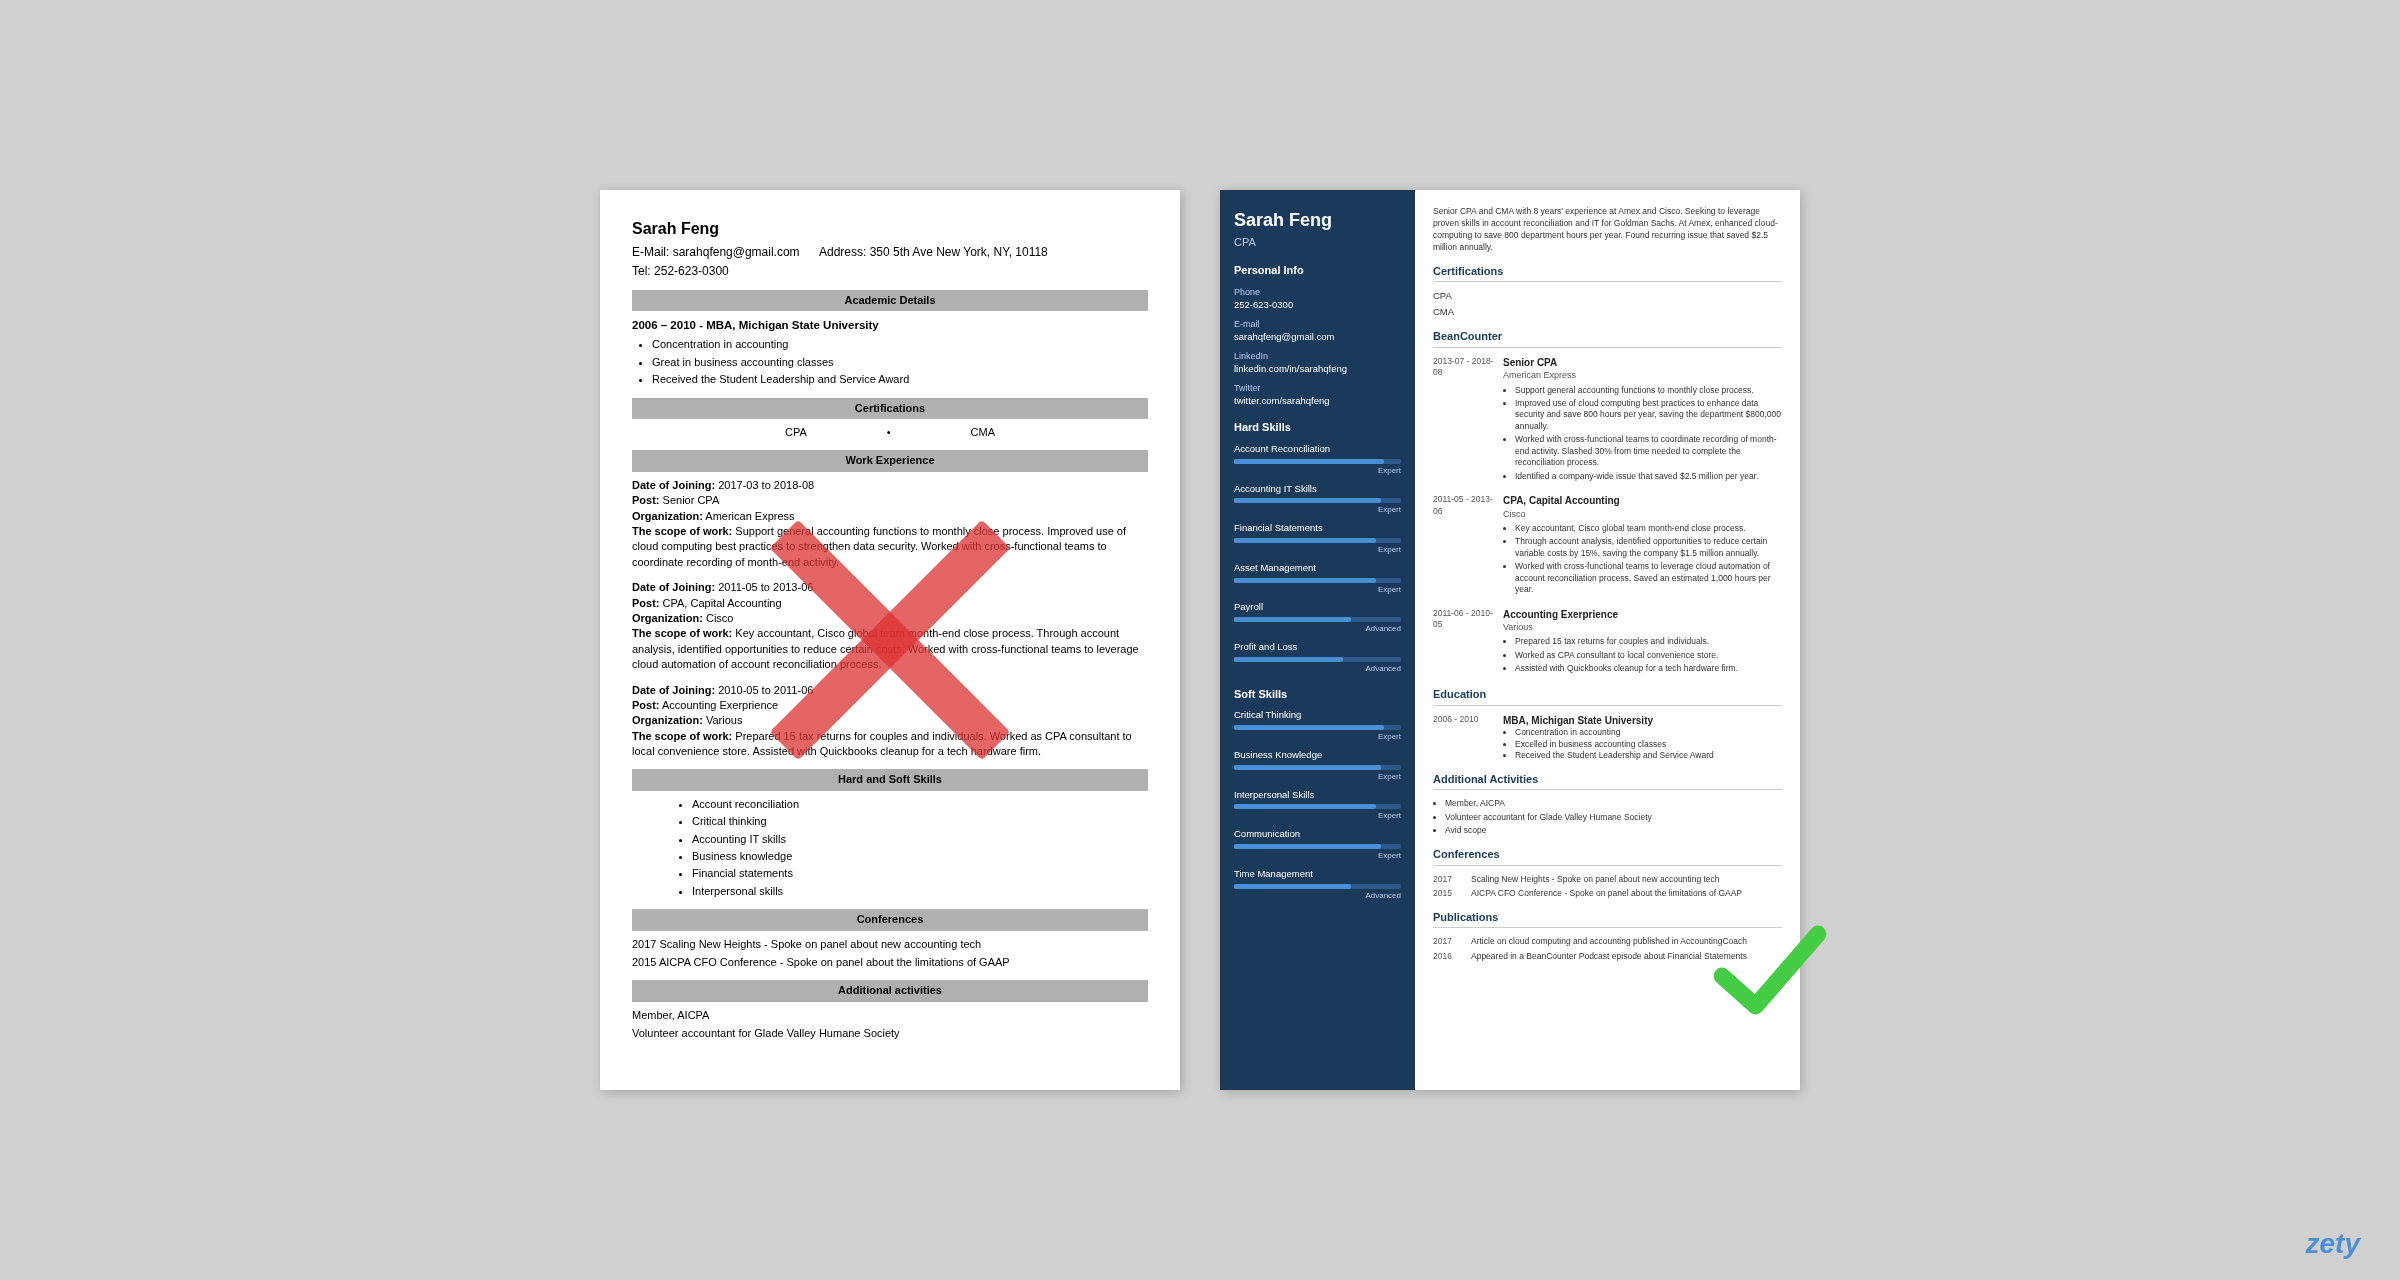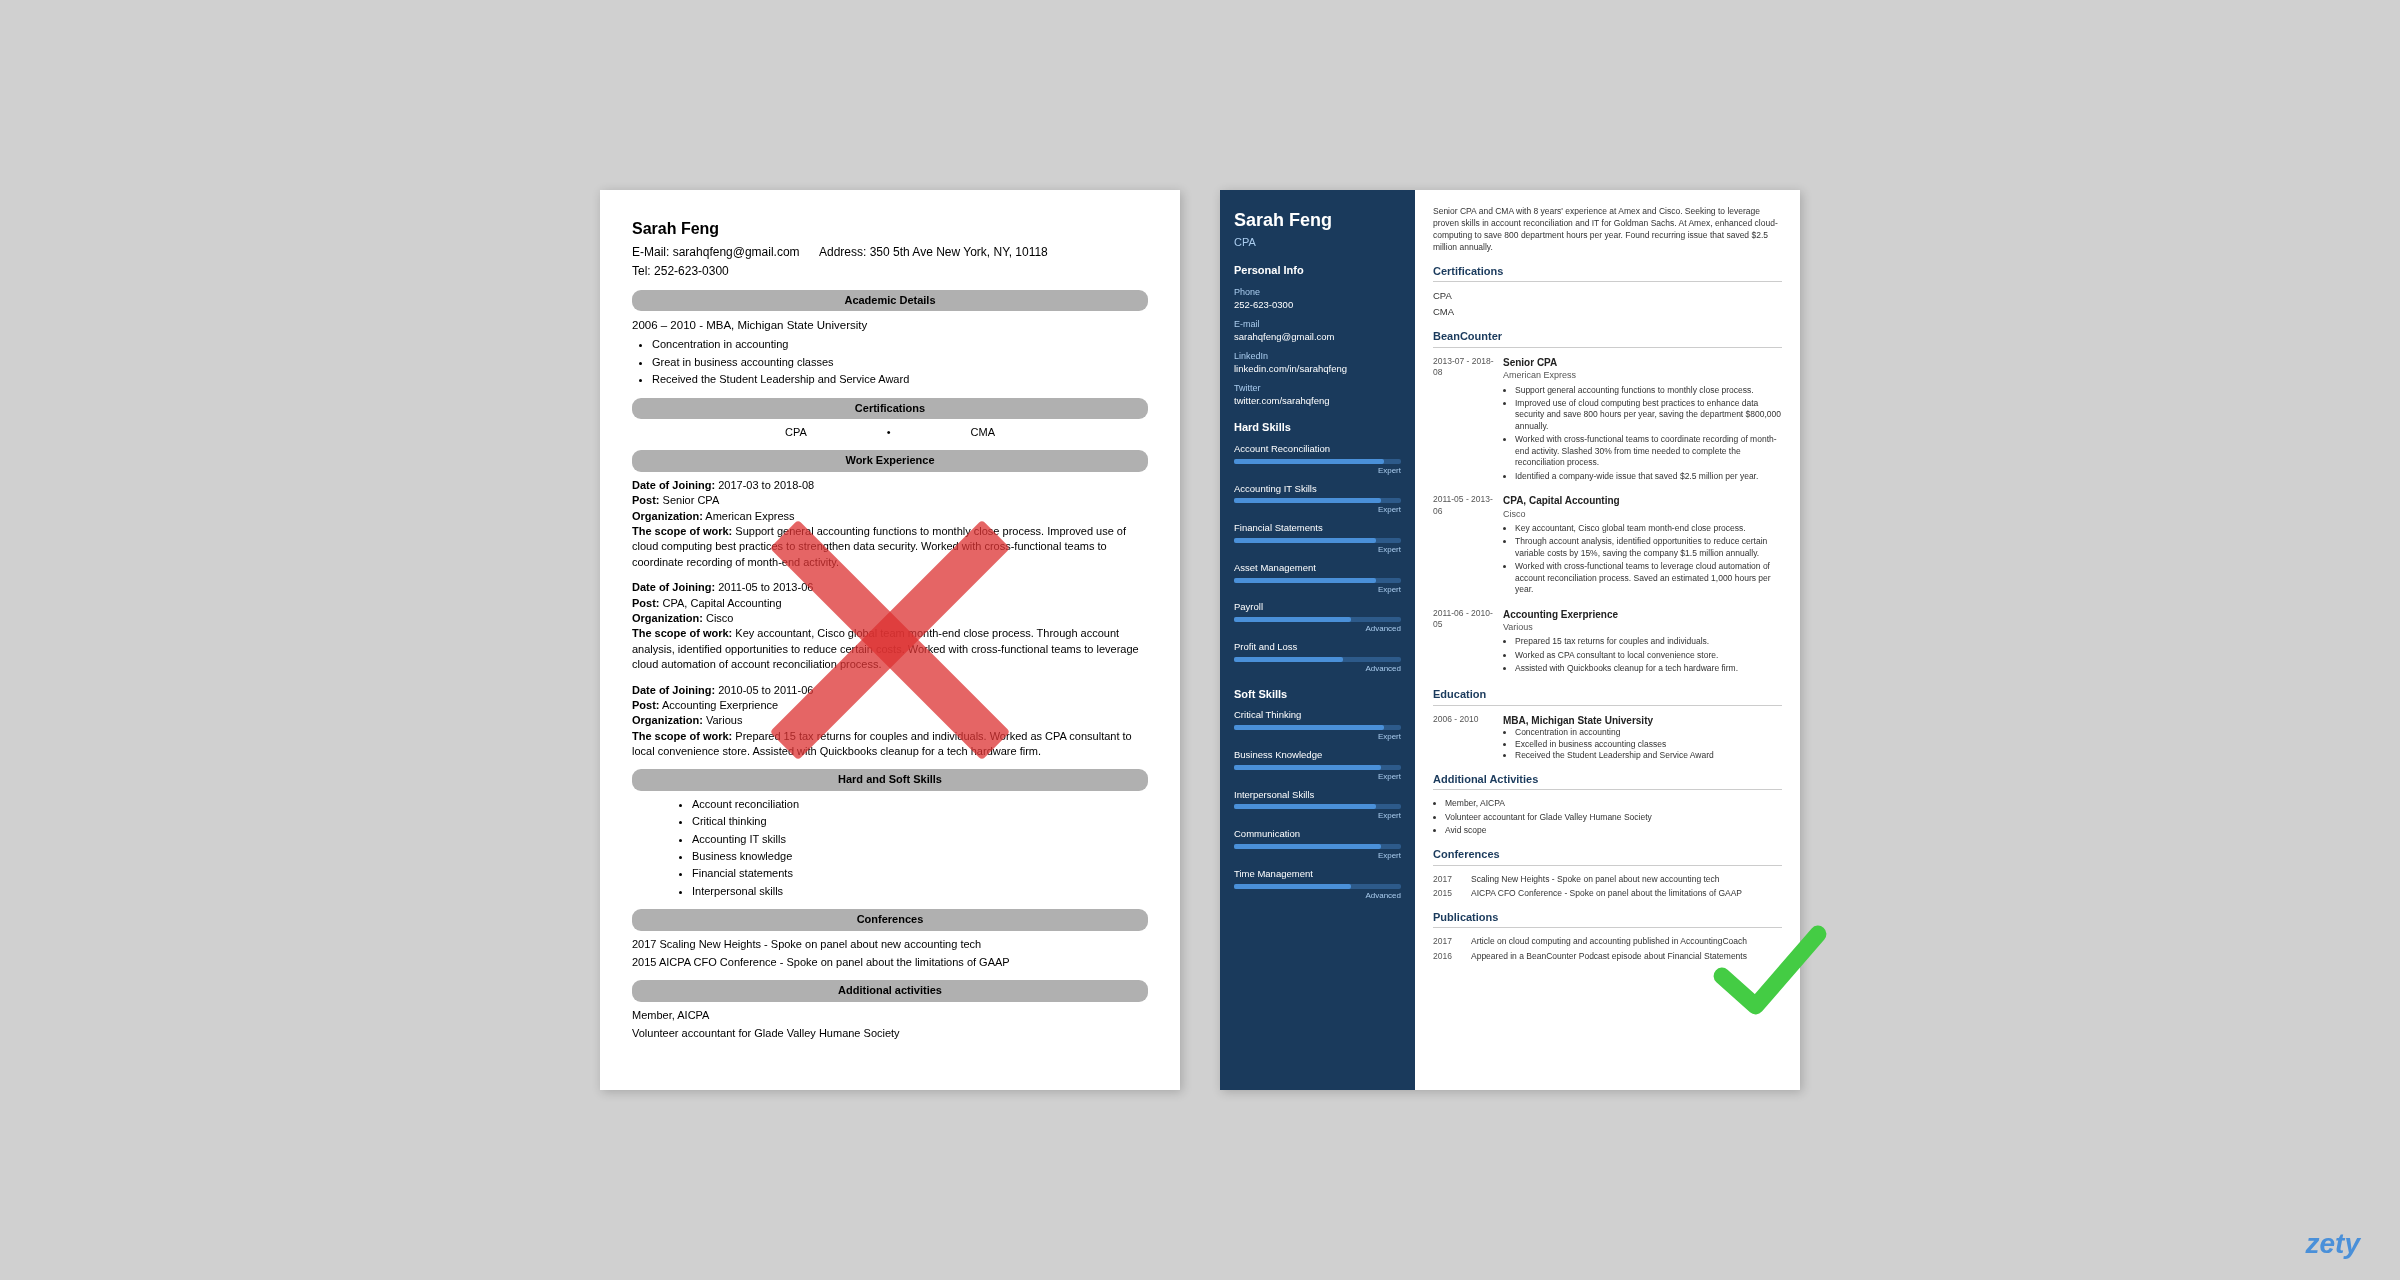--- a/index.html
+++ b/index.html
@@ -45,25 +45,24 @@
       margin-bottom: 2px;
     }
 
     .resume-left .section-header {
       background: #b0b0b0;
       text-align: center;
       font-weight: bold;
       font-size: 11px;
       padding: 3px 15px;
       margin: 10px 0 6px 0;
-      border-radius: 9px;
     }
 
     .resume-left .subsection-title {
-      font-weight: normal;
+      font-weight: bold;
       font-size: 11.5px;
       margin-bottom: 4px;
     }
 
     .resume-left ul {
       padding-left: 20px;
       margin-bottom: 6px;
     }
 
     .resume-left ul li {

